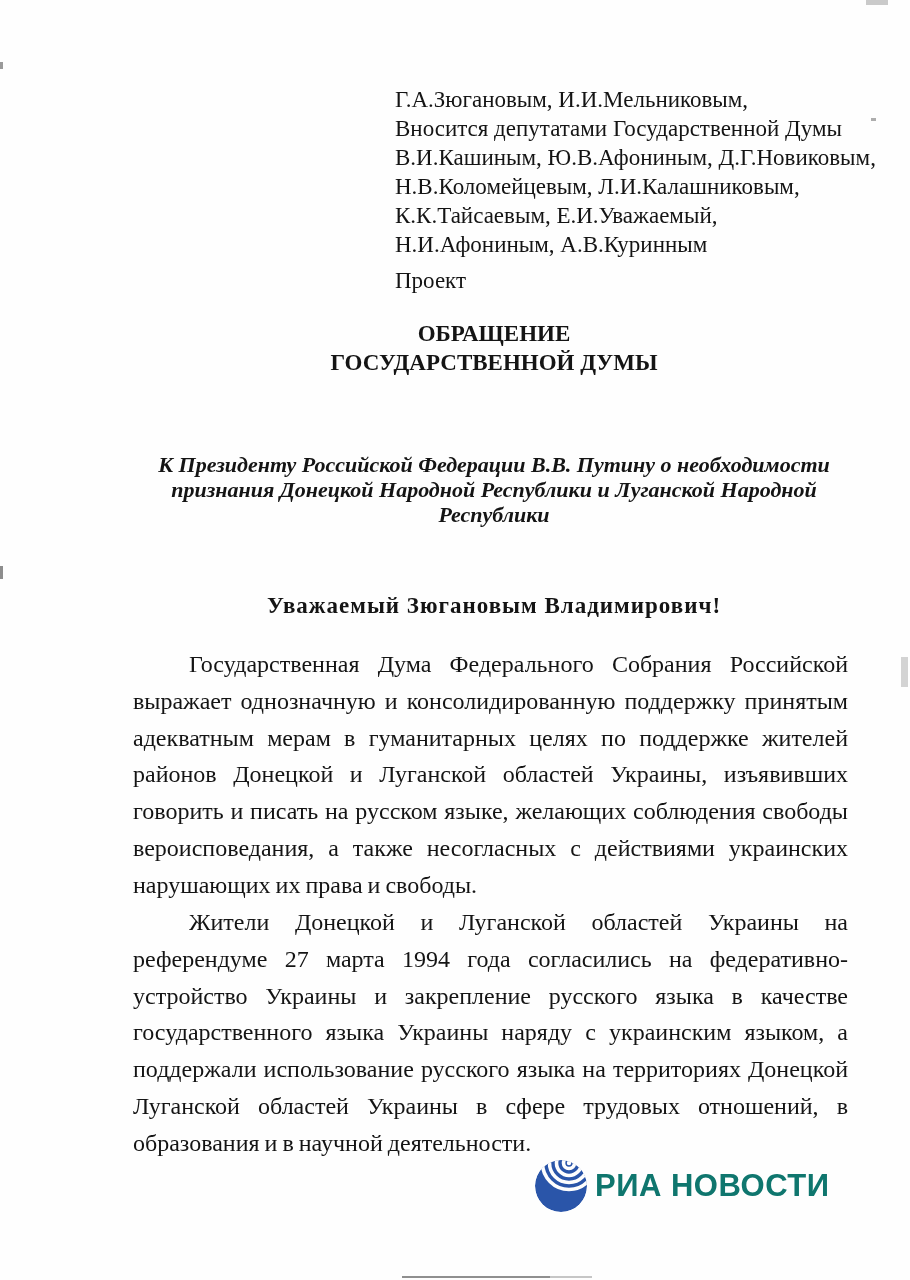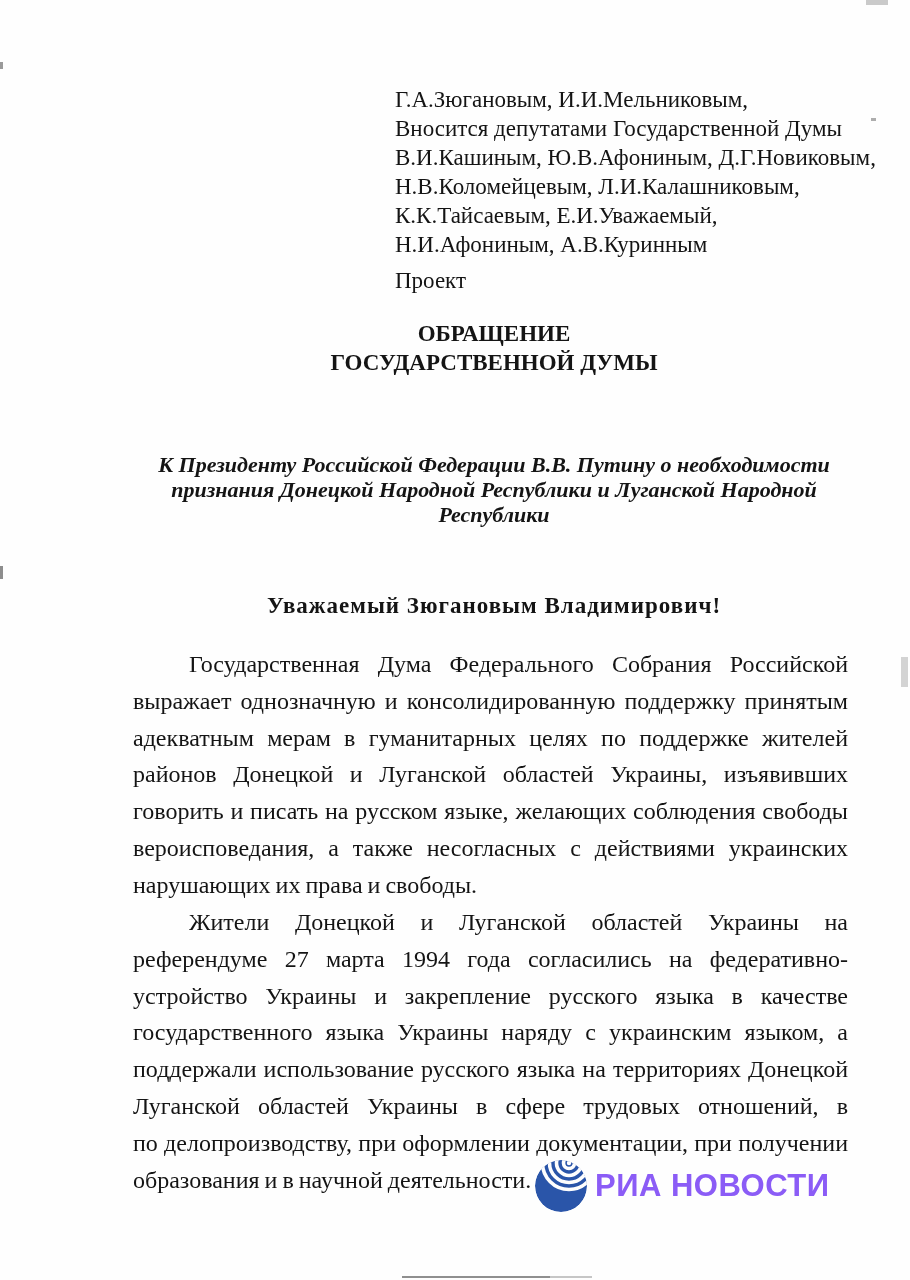--- a/index.html
+++ b/index.html
@@ -96,21 +96,20 @@
       <div class="tline last">нарушающих их права и свободы.</div>
     </div>
 
   <div id="para-2" class="para-block">
       <div class="tline first">Жители Донецкой и Луганской областей Украины на всеукраинском</div>
       <div class="tline">референдуме 27 марта 1994 года согласились на федеративно-земельное</div>
       <div class="tline">устройство Украины и закрепление русского языка в качестве</div>
       <div class="tline">государственного языка Украины наряду с украинским языком, а также</div>
       <div class="tline">поддержали использование русского языка на территориях Донецкой и</div>
       <div class="tline">Луганской областей Украины в сфере трудовых отношений, в деятельности</div>
-      <div class="tline">по делопроизводству, при оформлении документации, при получении</div>
       <div class="tline last">образования и в научной деятельности.</div>
     </div>
 
   <div class="watermark">
     <svg class="globe" viewBox="0 0 52 52" xmlns="http://www.w3.org/2000/svg">
       <defs>
         <clipPath id="globe-clip">
             <circle cx="26" cy="26" r="26"></circle>
           </clipPath>
       </defs>
@@ -118,21 +117,21 @@
         <circle cx="26" cy="26" r="26" fill="#2a55a9"></circle>
         <g fill="none" stroke="#fefefe" stroke-width="3.6">
           <circle cx="34" cy="3" r="5.5"></circle>
           <circle cx="34" cy="3" r="12.5"></circle>
           <circle cx="34" cy="3" r="19.5"></circle>
           <circle cx="34" cy="3" r="26.5"></circle>
         </g>
         <circle cx="34" cy="3" r="2.2" fill="#fefefe"></circle>
       </g>
     </svg>
-    <div class="brand" style="color: #8b5cf6;">РИА НОВОСТИ</div>
+    <div class="brand" style="color: #0f766e;">РИА НОВОСТИ</div>
   </div>
 
   <div id="art-bottom-line" class="artifact"></div>
   <div id="art-bottom-line2" class="artifact"></div>
   <div id="art-top-right" class="artifact"></div>
   <div id="art-right-streak" class="artifact"></div>
   <div id="art-left-tick" class="artifact"></div>
   <div id="art-left-speck" class="artifact"></div>
   <div id="art-dot" class="artifact"></div>
 </div>

